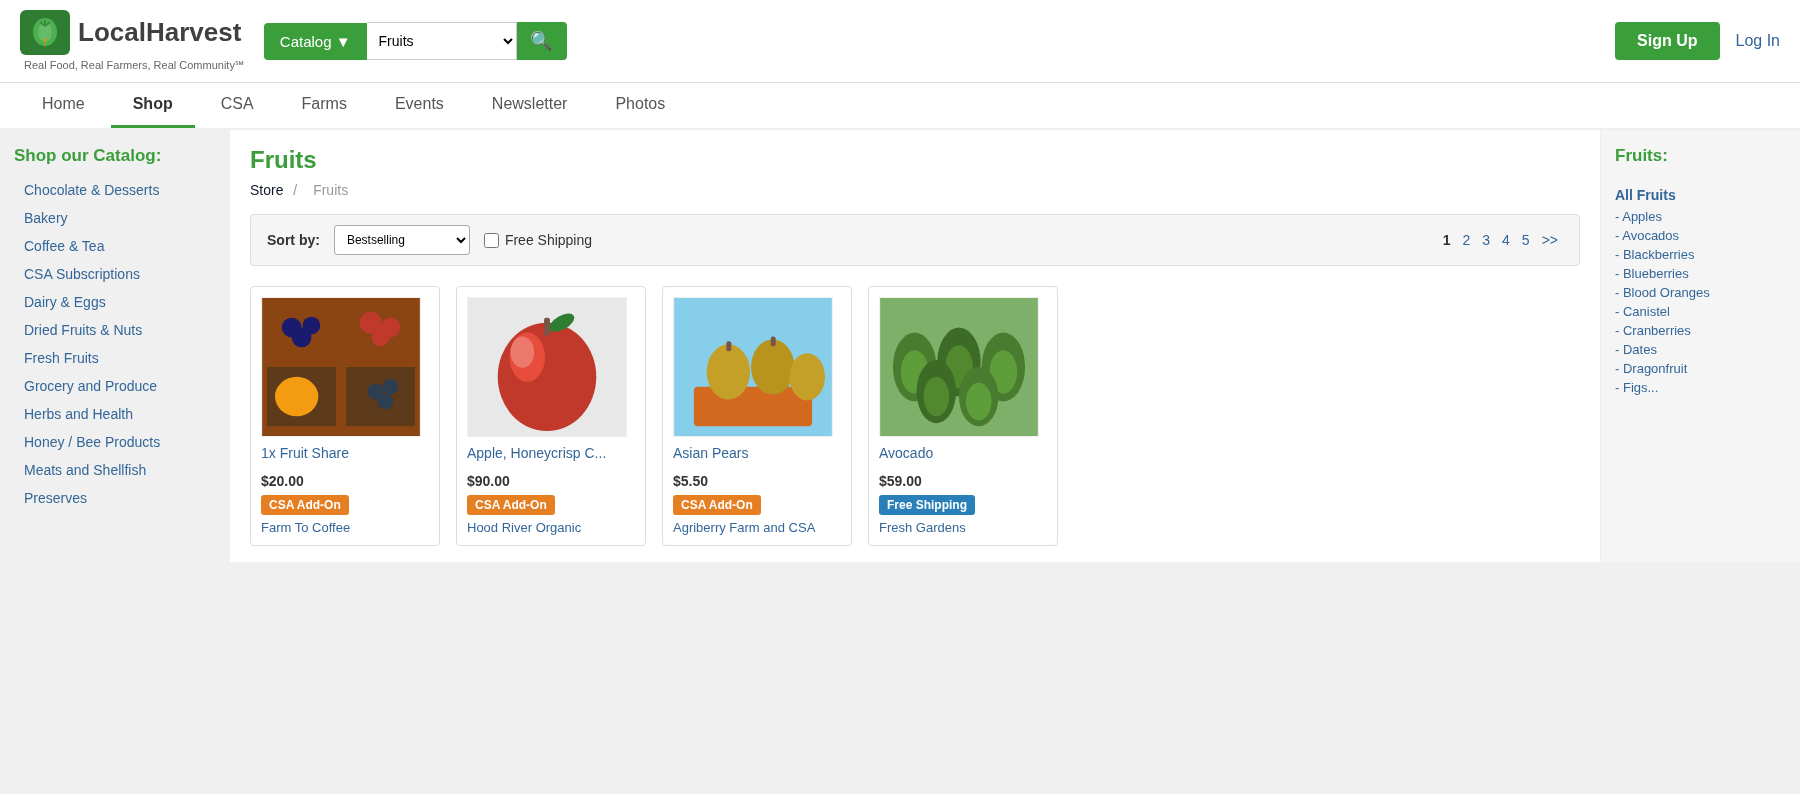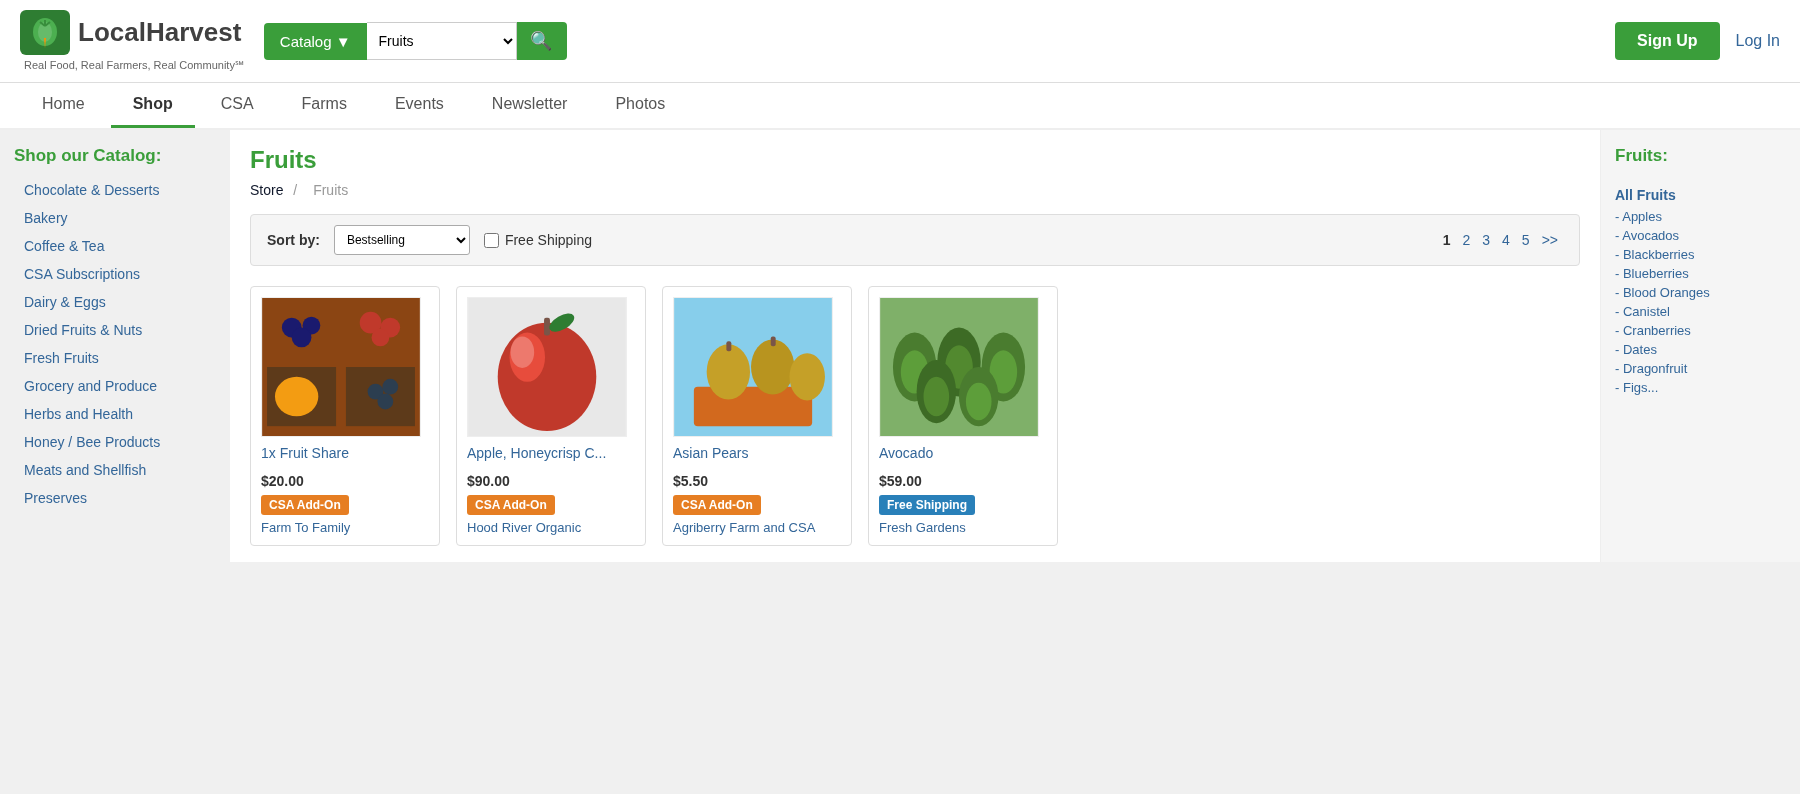--- a/index.html
+++ b/index.html
@@ -185,21 +185,21 @@
             <ellipse cx="35" cy="100" rx="22" ry="20" fill="#f39c12"></ellipse>
 
             <circle cx="115" cy="95" r="8" fill="#2c3e50"></circle>
             <circle cx="130" cy="90" r="8" fill="#2c3e50"></circle>
             <circle cx="125" cy="105" r="8" fill="#2c3e50"></circle>
           </svg>
         </div>
         <div class="product-name">1x Fruit Share</div>
         <div class="product-price">$20.00</div>
         <span class="badge badge-csa">CSA Add-On</span><br>
-        <span class="product-seller">Farm To Family</span>
+        <span class="product-seller">Farm To Coffee</span>
       </div>
 
       <div class="product-card">
         <div class="product-img">
           <svg viewBox="0 0 160 140" xmlns="http://www.w3.org/2000/svg">
             <rect width="160" height="140" fill="#e8e8e8"></rect>
 
             <ellipse cx="80" cy="80" rx="50" ry="55" fill="#c0392b"></ellipse>
             <ellipse cx="60" cy="60" rx="18" ry="25" fill="#e74c3c"></ellipse>
 

